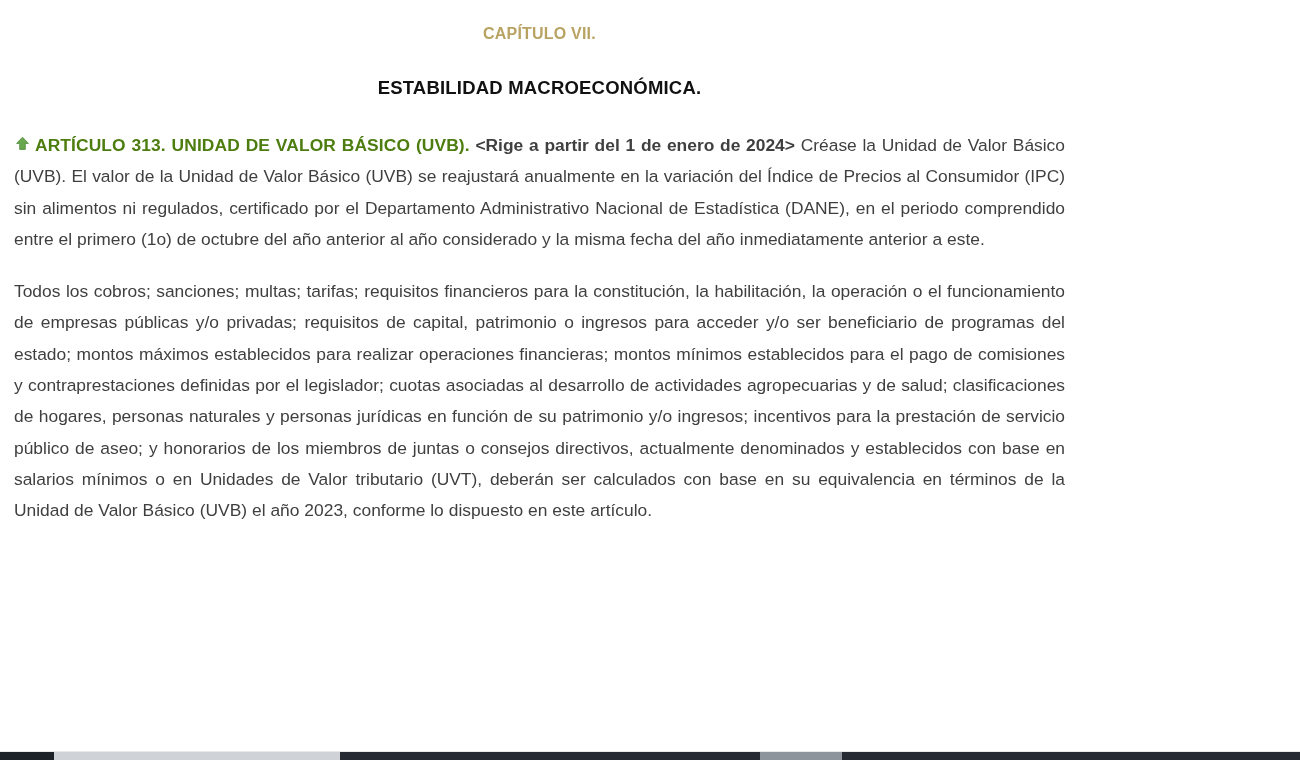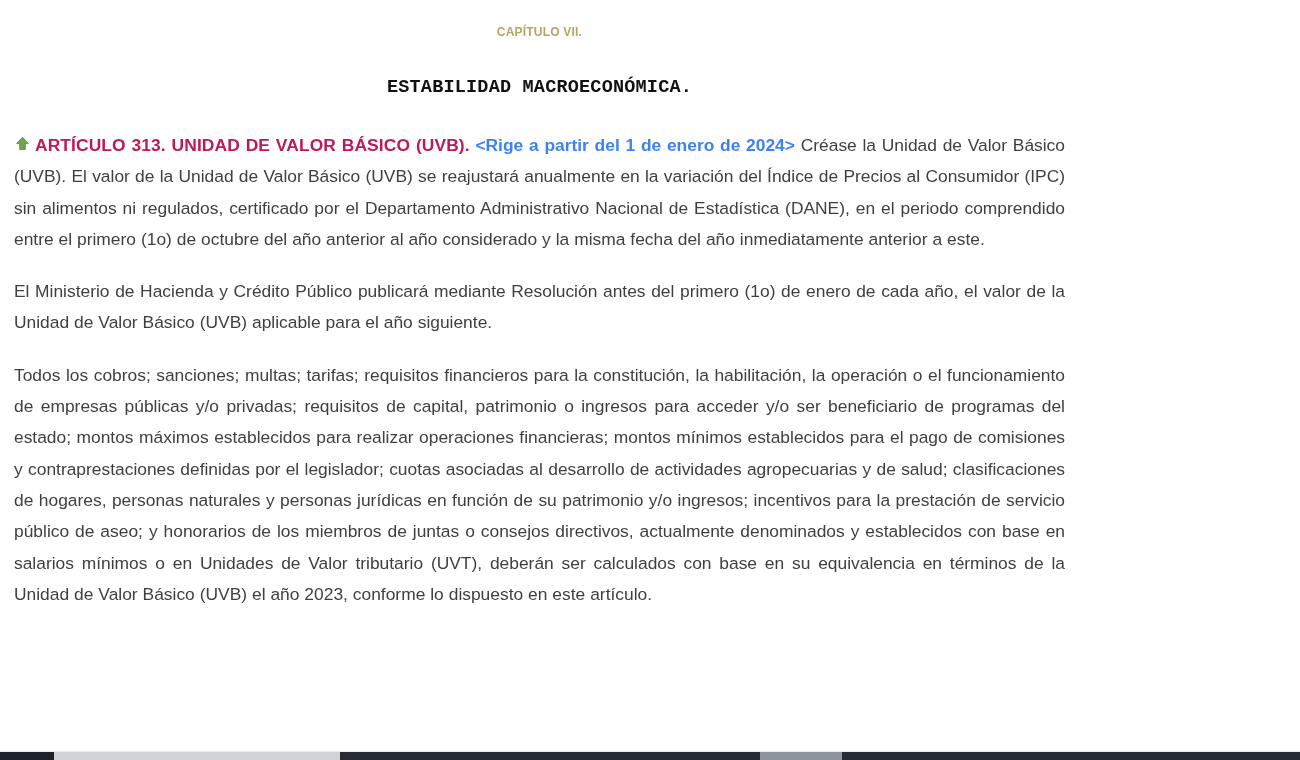--- a/index.html
+++ b/index.html
@@ -30,21 +30,21 @@
   .content-column {
     position: absolute;
     left: 14px;
     top: 0;
     width: 1051px;
   }
 
   h1.chapter-title {
     margin: 0;
     padding: 0;
-    font-size: 12px;
+    font-size: 16px;
     font-weight: bold;
     color: #b9a363;
     text-align: center;
     letter-spacing: 0.2px;
     line-height: 1;
     position: absolute;
     top: 26px;
     left: 0;
     width: 1051px;
   }
@@ -55,21 +55,20 @@
     font-size: 18.5px;
     font-weight: bold;
     color: #111111;
     text-align: center;
     letter-spacing: 0.2px;
     line-height: 1;
     position: absolute;
     top: 79px;
     left: 0;
     width: 1051px;
-    font-family: Liberation Mono, monospace;
   }
 
   .body-block {
     position: absolute;
     top: 130px;
     left: 0;
     width: 1051px;
   }
 
   p.para {
@@ -91,27 +90,27 @@
     display: inline-block;
     width: 17px;
     height: 15px;
     vertical-align: -1px;
     margin-right: 4px;
     position: relative;
     top: -1px;
   }
 
   .art-label {
-    color: #be185d;
+    color: #4d7c0f;
     font-weight: bold;
     letter-spacing: 0.1px;
   }
 
   .rige-note {
-    color: #3b82f6;
+    color: #404040;
     font-weight: bold;
   }
 
   
   .h-scrollbar {
     position: absolute;
     left: 0;
     bottom: 0;
     width: 1300px;
     height: 8px;
@@ -166,21 +165,20 @@
     <div class="body-block">
 
       <p class="para">
         <span class="anchor-icon">
           <svg width="17" height="15" viewBox="0 0 17 15" xmlns="http://www.w3.org/2000/svg">
             <path d="M8.5 1.2 L14.4 7.4 L11.3 7.4 L11.3 13.4 L5.7 13.4 L5.7 7.4 L2.6 7.4 Z" fill="#6aa84f" stroke="#4e8a38" stroke-width="0.8" stroke-linejoin="round"></path>
           </svg>
         </span><span class="art-label">ARTÍCULO 313. UNIDAD DE VALOR BÁSICO (UVB).</span> <span class="rige-note">&lt;Rige a partir del 1 de enero de 2024&gt;</span> <span>Créase la Unidad de Valor Básico (UVB). El valor de la Unidad de Valor Básico (UVB) se reajustará anualmente en la variación del Índice de Precios al Consumidor (IPC) sin alimentos ni regulados, certificado por el Departamento Administrativo Nacional de Estadística (DANE), en el periodo comprendido entre el primero (1o) de octubre del año anterior al año considerado y la misma fecha del año inmediatamente anterior a este.</span>
       </p>
 
-      <p class="para">El Ministerio de Hacienda y Crédito Público publicará mediante Resolución antes del primero (1o) de enero de cada año, el valor de la Unidad de Valor Básico (UVB) aplicable para el año siguiente.</p>
 
 
       <p class="para">Todos los cobros; sanciones; multas; tarifas; requisitos financieros para la constitución, la habilitación, la operación o el funcionamiento de empresas públicas y/o privadas; requisitos de capital, patrimonio o ingresos para acceder y/o ser beneficiario de programas del estado; montos máximos establecidos para realizar operaciones financieras; montos mínimos establecidos para el pago de comisiones y contraprestaciones definidas por el legislador; cuotas asociadas al desarrollo de actividades agropecuarias y de salud; clasificaciones de hogares, personas naturales y personas jurídicas en función de su patrimonio y/o ingresos; incentivos para la prestación de servicio público de aseo; y honorarios de los miembros de juntas o consejos directivos, actualmente denominados y establecidos con base en salarios mínimos o en Unidades de Valor tributario (UVT), deberán ser calculados con base en su equivalencia en términos de la Unidad de Valor Básico (UVB) el año 2023, conforme lo dispuesto en este artículo.</p>
 
     </div>
 
   </div>
 
 </div>
 

